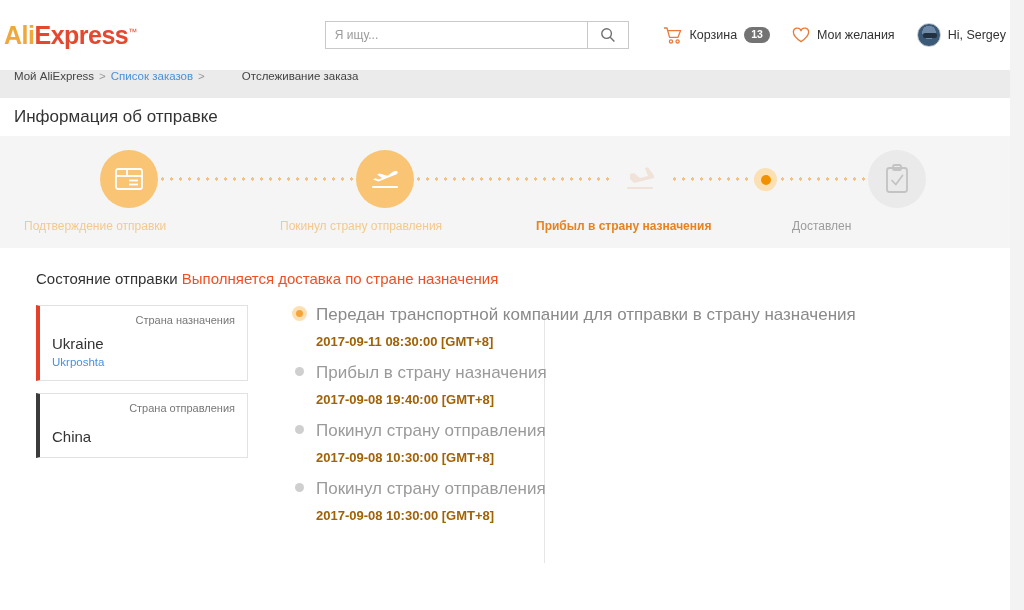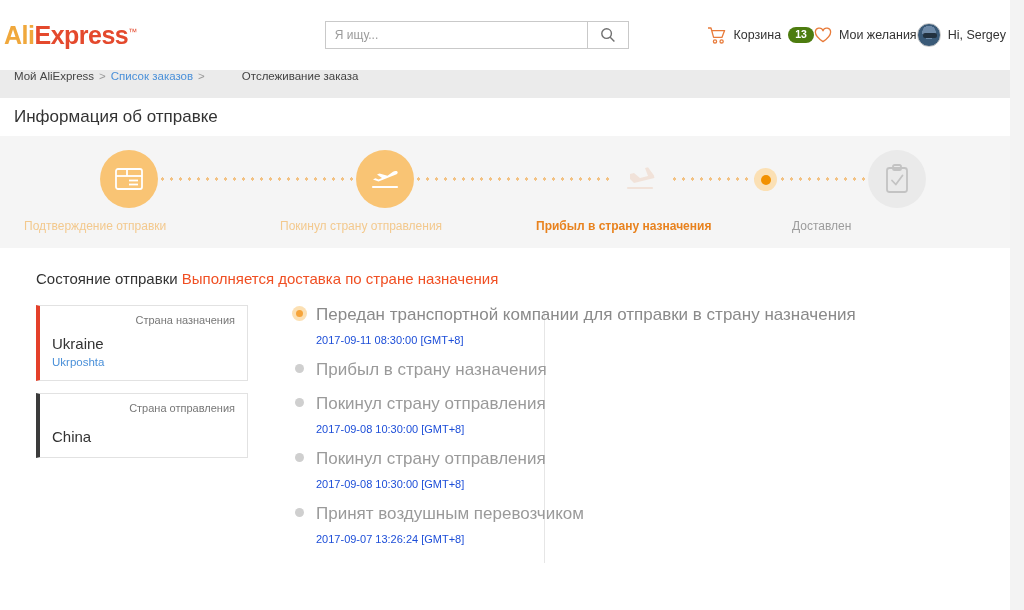--- a/index.html
+++ b/index.html
@@ -27,25 +27,25 @@
     width: 262px; height: 28px; border: 1px solid #c9c9c9; border-right: none;
     font-size: 12px; color: #888; padding: 0 9px;
     font-family: "Liberation Sans", sans-serif; outline: none;
   }
   .search-input::placeholder { color: #9b9b9b; }
   .search-btn {
     width: 42px; height: 28px; background: #fff; border: 1px solid #c9c9c9;
     display: flex; align-items: center; justify-content: center; cursor: pointer;
   }
 
-  .hdr-right { display: flex; align-items: center; margin-left: auto; }
+  .hdr-right { display: flex; align-items: center; margin-left: auto; gap: 22px; }
   .hdr-item { display: flex; align-items: center; gap: 7px; cursor: pointer; white-space: nowrap; }
   .hdr-item .lbl { font-size: 12.5px; color: #333; }
   .badge {
-    background: #4d7c0f; color: #fff; font-size: 10.5px; border-radius: 9px;
+    background: #737373; color: #fff; font-size: 10.5px; border-radius: 9px;
     padding: 1px 7px 2px; line-height: 1.3; font-weight: bold;
   }
   .avatar {
     width: 24px; height: 24px; border-radius: 50%;
     background: radial-gradient(circle at 50% 38%, #6e8aa8 0 38%, #3a5a78 39% 100%);
     border: 1px solid #ccc; overflow: hidden; position: relative;
   }
   .avatar::after {
     content: ""; position: absolute; left: 5px; top: 9px; width: 14px; height: 5px;
     background: #22313f; border-radius: 2px;
@@ -124,21 +124,21 @@
   }
   .dot.active {
     left: -8px; top: 1px; width: 15px; height: 15px; background: #fce0b3;
     display: flex; align-items: center; justify-content: center;
   }
   .dot.active::after {
     content: ""; width: 7px; height: 7px; border-radius: 50%; background: #f6a43a;
   }
   .tl-txt { font-size: 17px; color: #9a9a9a; }
   .tl-txt.active { color: #8a8a8a; }
-  .tl-date { font-size: 11px; color: #1d4ed8; margin-top: 9px; }
+  .tl-date { font-size: 13px; color: #a16207; margin-top: 9px; font-weight: bold; }
 </style>
 </head>
 <body>
 
 <div class="page">
 
   <div class="header">
     <div class="logo">
       <span class="a1">Ali</span><span class="a2">Express</span><span class="tm">™</span>
     </div>
@@ -268,35 +268,31 @@
 
       <div class="tl-item">
         <span class="dot active"></span>
         <div class="tl-txt active">Передан транспортной компании для отправки в страну назначения</div>
         <div class="tl-date">2017-09-11 08:30:00 [GMT+8]</div>
       </div>
 
       <div class="tl-item">
         <span class="dot"></span>
         <div class="tl-txt">Прибыл в страну назначения</div>
+        <div class="tl-date">2017-09-08 19:40:00 [GMT+8]</div>
       </div>
 
       <div class="tl-item">
         <span class="dot"></span>
         <div class="tl-txt">Покинул страну отправления</div>
         <div class="tl-date">2017-09-08 10:30:00 [GMT+8]</div>
       </div>
 
       <div class="tl-item">
         <span class="dot"></span>
         <div class="tl-txt">Покинул страну отправления</div>
         <div class="tl-date">2017-09-08 10:30:00 [GMT+8]</div>
       </div>
 
-      <div class="tl-item">
-        <span class="dot"></span>
-        <div class="tl-txt">Принят воздушным перевозчиком</div>
-        <div class="tl-date">2017-09-07 13:26:24 [GMT+8]</div>
-      </div>
     </div>
   </div>
 
 </div>
 
 </body></html>

